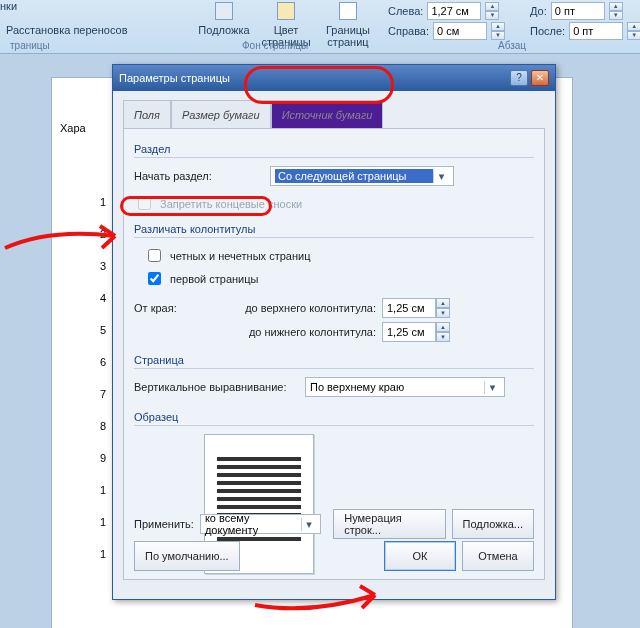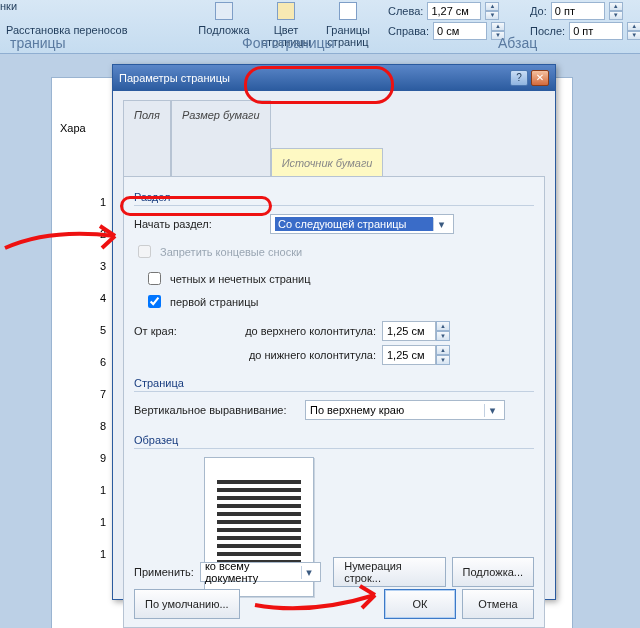--- a/index.html
+++ b/index.html
@@ -9,40 +9,40 @@
   .ribbon { position: absolute; left: 0; top: 0; width: 640px; height: 54px;
     background: linear-gradient(#d7e7f5, #c5dcf0); border-bottom: 1px solid #8faed1; }
   .rb-item { position: absolute; text-align: center; color: #1f3b5a; }
   .rb-icon { width: 18px; height: 18px; background: #b3c7e1; border: 1px solid #7e9ec7; margin: 0 auto 2px; display: inline-block; }
   .rb-label { display: block; color: #1f3b5a; }
   .spin-row { position: absolute; display: flex; align-items: center; gap: 4px; }
   .spin-lbl { color: #1f3b5a; }
   .spinval { width: 54px; height: 18px; background: #fff; border: 1px solid #9ab4d1; padding: 1px 3px; display: inline-flex; align-items: center; }
   .spinbtns { width: 14px; height: 18px; display: flex; flex-direction: column; }
   .spinbtns div { flex:1; background: linear-gradient(#f4f8fc,#d7e4f1); border:1px solid #9ab4d1; font-size:6px; text-align:center; line-height:7px; color:#3a5a80;}
-  .grp-lbl { position: absolute; bottom: 2px; color: #5a7aa0; font-size: 14px; }
+  .grp-lbl { position: absolute; bottom: 2px; color: #5a7aa0; font-size: 10px; }
 
   
   .page-area { position: absolute; left: 0; top: 54px; width: 640px; height: 574px; background: #bcd0e6; }
   .page { position: absolute; left: 52px; top: 24px; width: 520px; height: 560px; background: #fff; box-shadow: 0 0 0 1px #9ab4d1; }
   .left-text { position: absolute; left: 60px; color: #000; }
   .num { position: absolute; left: 100px; color: #000; }
 
   
   .dialog { position: absolute; left: 112px; top: 64px; width: 444px; height: 536px;
     background: #e9eef5; border: 1px solid #2a5a9e; box-shadow: 2px 2px 6px rgba(0,0,0,.35); }
   .titlebar { height: 26px; background: linear-gradient(#5a86c8,#2a5a9e); color:#fff; display:flex; align-items:center; padding:0 6px; justify-content:space-between; }
   .title { font-weight: normal; }
   .title-btns { display:flex; gap:3px; }
   .title-btns div { width:18px; height:16px; background:linear-gradient(#f5c1a0,#d46a3c); border:1px solid #8a3c1a; color:#fff; text-align:center; line-height:13px; font-size:10px; border-radius:2px;}
   .title-btns .help { background:linear-gradient(#c9ddf5,#8fb4e0); border-color:#4a76b0; color:#1f3b5a;}
 
   .tabs { display:flex; margin:8px 6px 0 10px; }
   .tab { padding:8px 10px; border:1px solid #b6c3d3; background:#e4eaf2; color:#444; border-bottom:none; position:relative; top:1px;font-style:italic; }
-  .tab.active { background:#fef9c3; color:#888;margin-top:48px; }
+  .tab.active { background:#4c1d95; color:#888; }
   .body { margin:0 10px 0 10px; border:1px solid #b6c3d3; border-top:1px solid #b6c3d3; background:#eef3f9; height:452px; padding:8px 10px 6px 10px; position:relative; }
 
   .grp-title { color:#1a3e80; border-bottom:1px solid #c2d0e1; padding-bottom:2px; margin-top:6px; }
   .row { display:flex; align-items:center; margin-top:8px; gap:6px; }
   .lbl { color:#222; }
   .disabled { color:#9aa6b3; }
   select, .combo { height:20px; border:1px solid #a8b9cc; background:#fff; padding:1px 4px; }
   .combo { display:flex; align-items:center; justify-content:space-between; }
   .combo .arrow { width:16px; text-align:center; color:#3a5a80; border-left:1px solid #c2d0e1; }
   input[type=checkbox]{ width:13px; height:13px; }
@@ -151,20 +151,21 @@
       <div class="combo" style="width:184px;">
         <span style="background:#3a6cc8;color:#fff;padding:1px 3px;flex:1;">Со следующей страницы</span>
         <span class="arrow">▾</span>
       </div>
     </div>
     <div class="row">
       <input type="checkbox" disabled="" style="">
       <span class="lbl disabled">Запретить концевые сноски</span>
     </div>
 
+    <div class="grp-title" style="margin-top:10px;">Различать колонтитулы</div>
     <div class="row" style="margin-left:10px;">
       <input type="checkbox" style="">
       <span class="lbl">четных и нечетных страниц</span>
     </div>
     <div class="row" style="margin-left:10px; margin-top:4px;">
       <input type="checkbox" checked="" style="">
       <span class="lbl">первой страницы</span>
     </div>
     <div class="row" style="margin-top:10px;">
       <span class="lbl" style="width:68px;">От края:</span>

